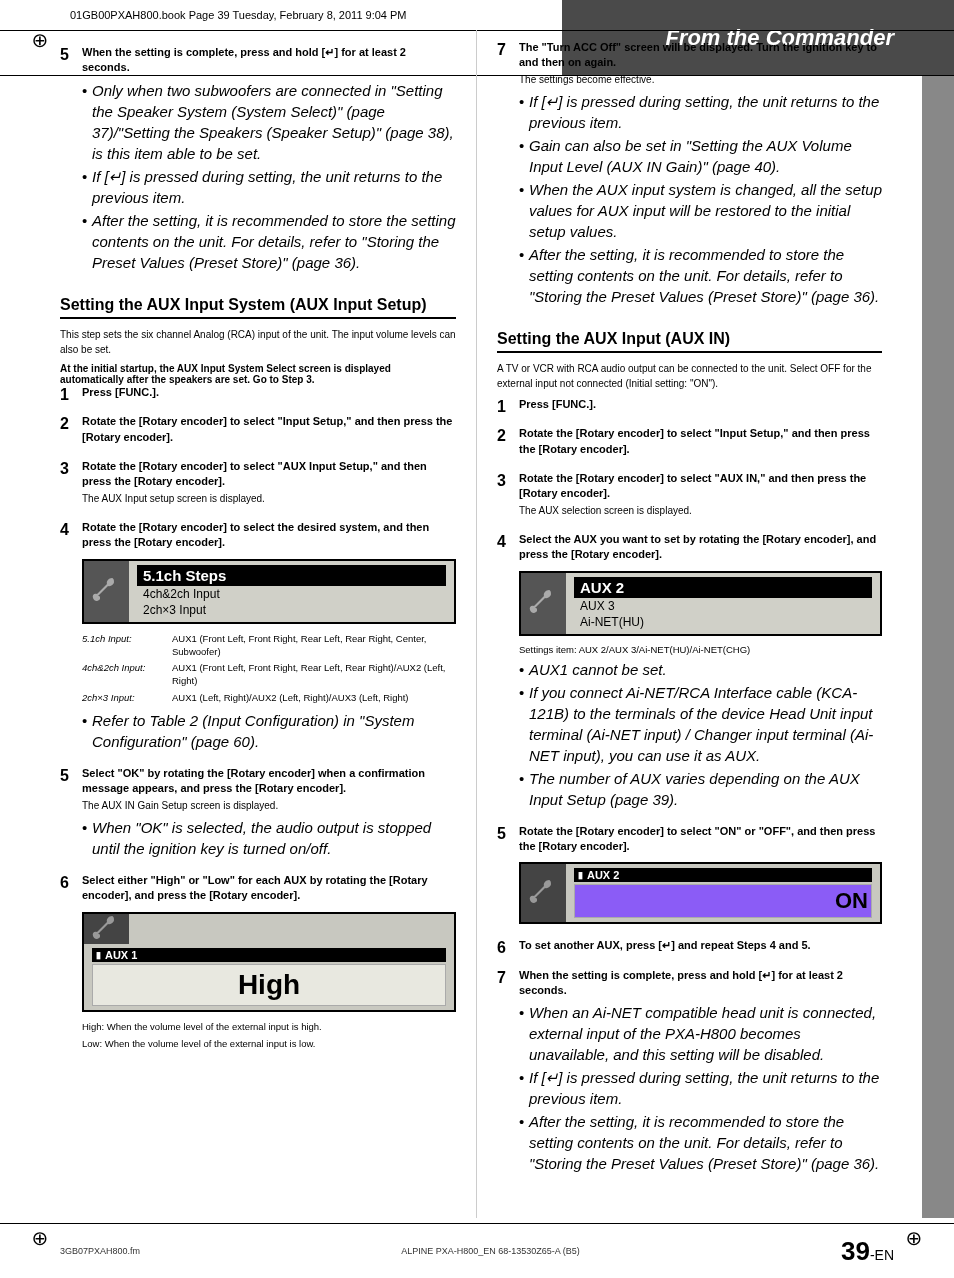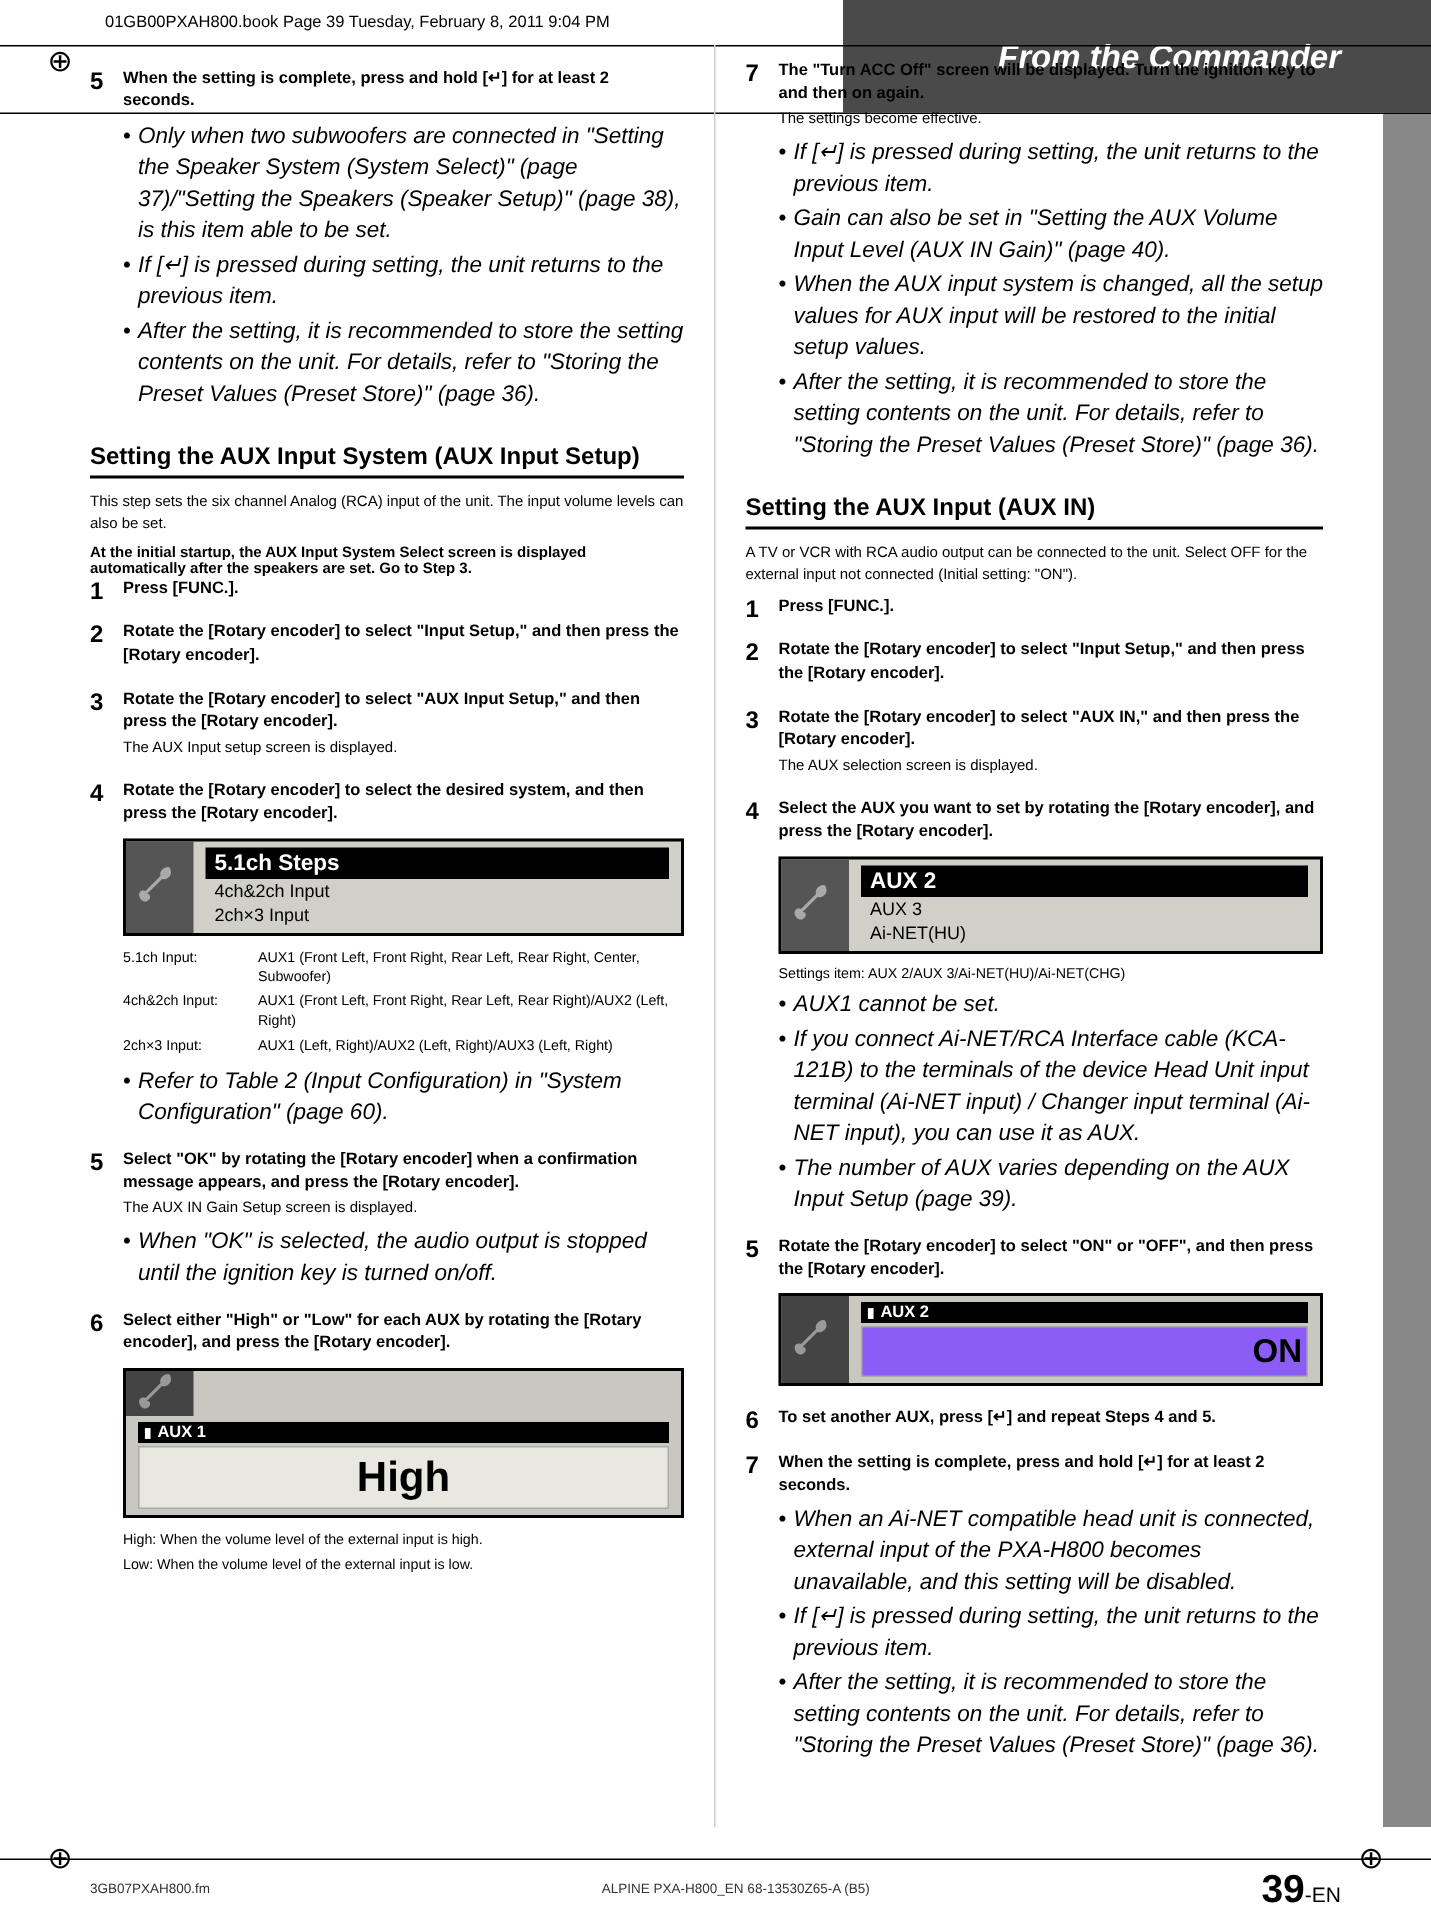--- a/index.html
+++ b/index.html
@@ -286,32 +286,33 @@
       line-height: 1.4;
     }
     .input-table-row {
       display: flex;
       margin-bottom: 3px;
     }
     .input-table-label {
       width: 90px;
       flex-shrink: 0;
       font-weight: normal;
+      font-style: italic;
     }
     .input-table-value {
       flex: 1;
     }
 
     
     .bottom-footer {
       position: absolute;
       bottom: 0;
       left: 0;
       right: 0;
-      height: 39px;
+      height: 55px;
       border-top: 1px solid #000;
       display: flex;
       align-items: center;
       justify-content: space-between;
       padding: 0 60px;
     }
     .footer-left {
       font-size: 9px;
       color: #333;
     }

